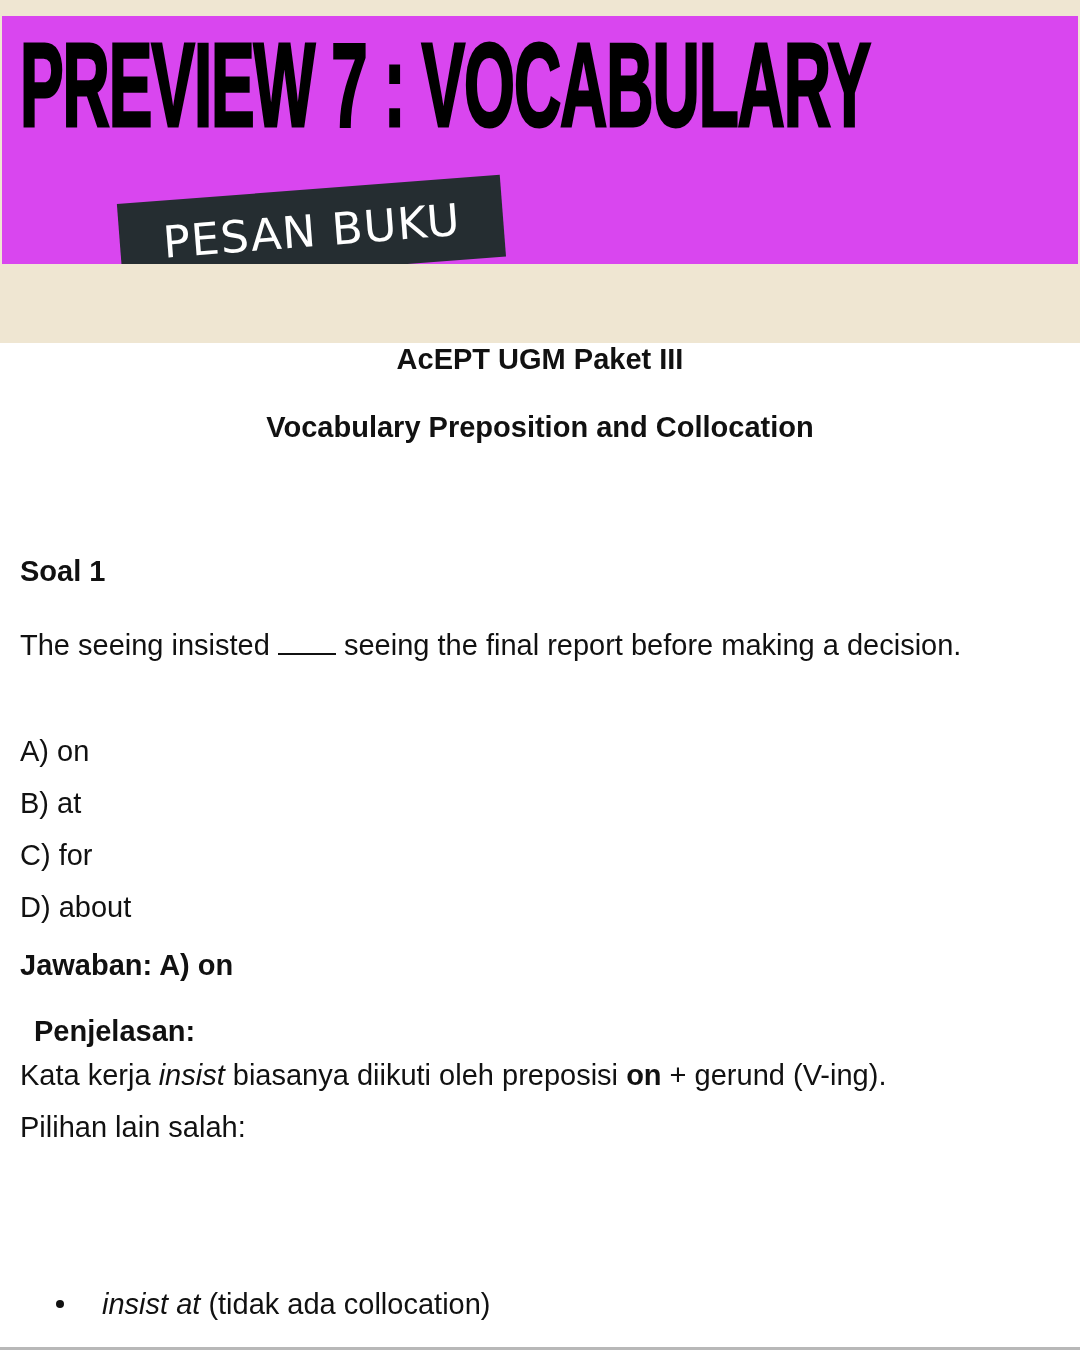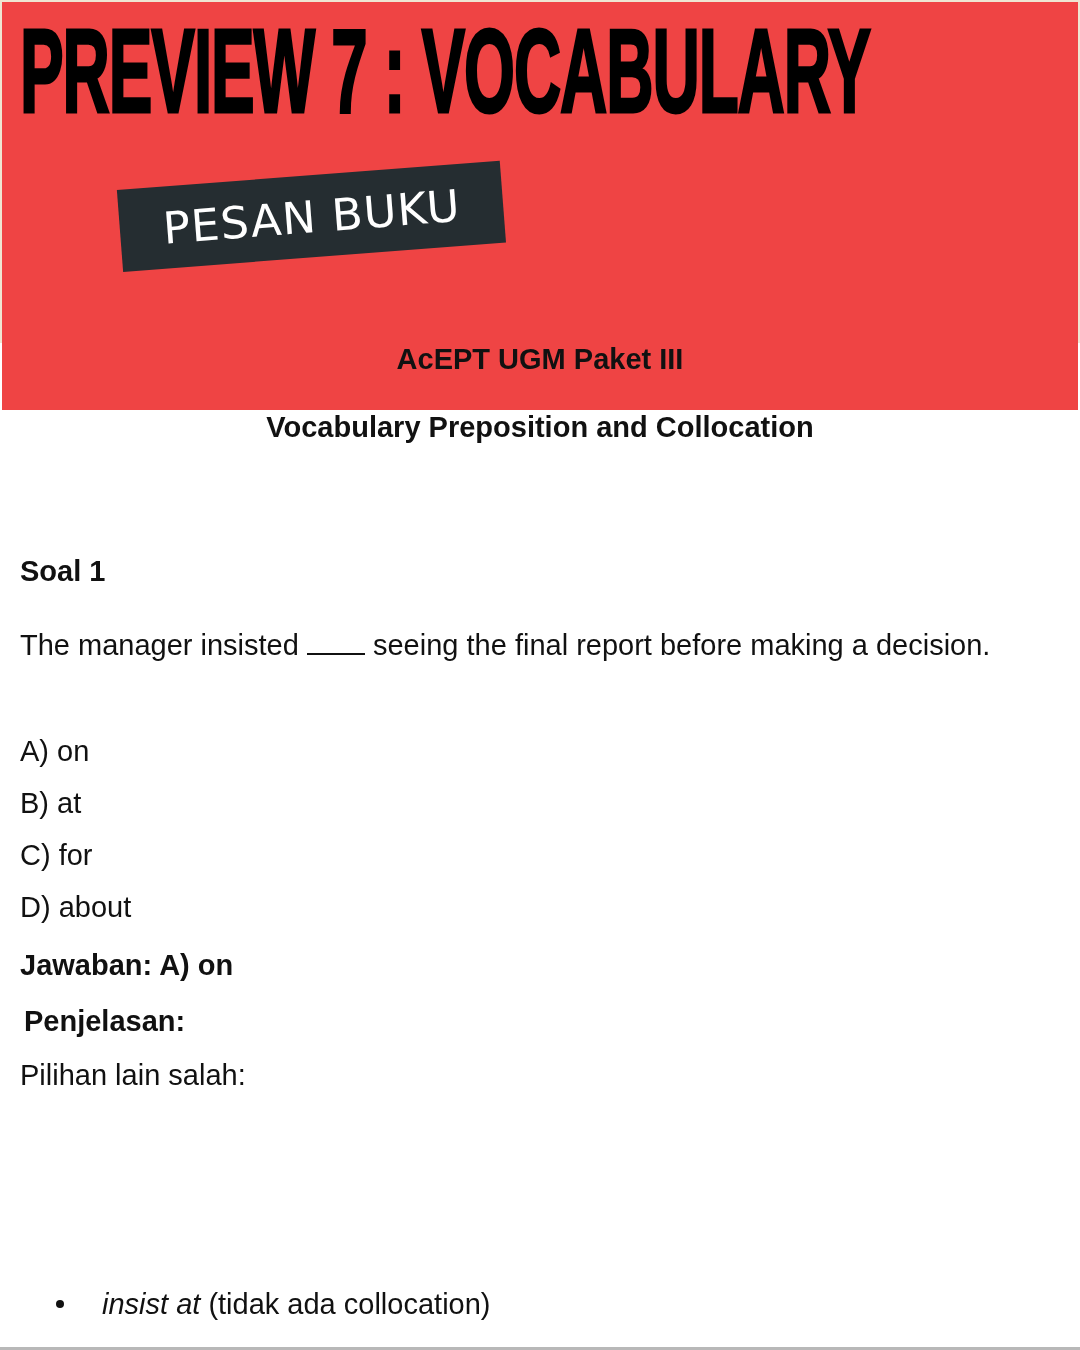--- a/index.html
+++ b/index.html
@@ -19,24 +19,24 @@
       position: absolute;
       left: 0;
       top: 0;
       width: 1080px;
       height: 343px;
       background: #efe6d2;
     }
     .banner-inner {
       position: absolute;
       left: 2px;
-      top: 2px;
+      top: 16px;
       width: 1076px;
-      height: 408px;
-      background: #ef4444;
+      height: 248px;
+      background: #d946ef;
       overflow: hidden;
     }
     .banner-title {
       position: absolute;
       left: 18px;
       top: 14px;
       width: 1020px;
       height: 110px;
       margin: 0;
       font-family: "Liberation Sans", sans-serif;
@@ -137,21 +137,21 @@
       font-weight: bold;
       margin: 0;
       text-align: center;
     }
     .expl-label {
       position: absolute;
       left: 20px;
       top: 658px;
       font-size: 29px;
       font-weight: bold;
-      margin: 4px;
+      margin: 14px;
     }
     .expl {
       position: absolute;
       left: 20px;
       top: 706px;
       width: 1040px;
       font-size: 29px;
       line-height: 52px;
       margin: 0;
     }
@@ -202,33 +202,34 @@
     </div>
   </div>
 </div>
 
 <div class="doc">
   <h2 class="doc-title t1">AcEPT UGM Paket III</h2>
   <h2 class="doc-title t2">Vocabulary Preposition and Collocation</h2>
 
   <h3 class="q-label">Soal 1</h3>
 
-  <p class="q-text"><span>The manager insisted </span><span class="blank"></span><span> seeing the final report before making a decision.</span></p>
+  <p class="q-text"><span>The seeing insisted </span><span class="blank"></span><span> seeing the final report before making a decision.</span></p>
 
   <ul class="options">
     <li><span>A)</span> <span>on</span></li>
     <li><span>B)</span> <span>at</span></li>
     <li><span>C)</span> <span>for</span></li>
     <li><span>D)</span> <span>about</span></li>
   </ul>
 
   <p class="answer">Jawaban: A) on</p>
   <p class="expl-label">Penjelasan:</p>
 
   <div class="expl">
+    <p><span>Kata kerja </span><em>insist</em><span> biasanya diikuti oleh preposisi </span><strong>on</strong><span> + gerund (V-ing).</span></p>
     <p>Pilihan lain salah:</p>
   </div>
 
   <ul class="wrong-list">
     <li>
         <span class="bullet"></span>
         <em>insist at</em>
         <span style="white-space:pre"> (tidak ada collocation)</span>
       </li>
   </ul>

